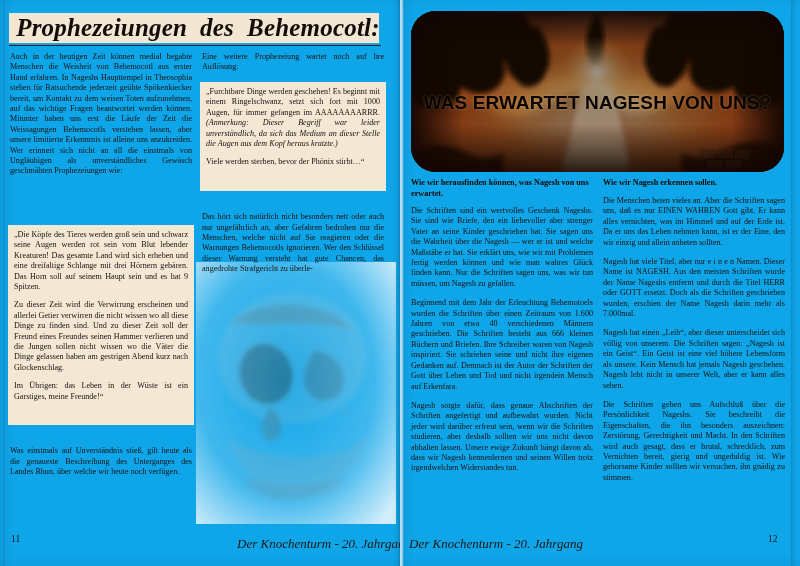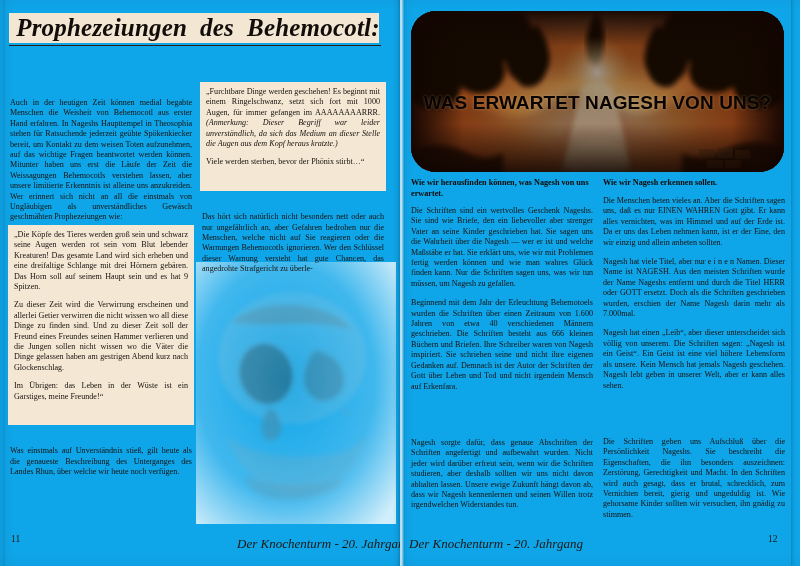--- a/index.html
+++ b/index.html
@@ -149,21 +149,21 @@
     position: absolute;
     z-index: 2;
     font-size: 8.1px;
     line-height: 10.4px;
     text-align: justify;
     text-justify: inter-word;
     color: #17120e;
     hyphens: manual;
   }
   .col p { margin: 0 0 9px 0; }
-  .col p:last-child { margin-bottom: 0; margin-top: 46px; }
+  .col p:last-child { margin-bottom: 0; }
 
   .col-l1 { left: 10px; top: 52px; width: 182px; }
   .col-l2 { left: 202px; top: 52px; width: 182px; }
 
   
   .quote-box {
     position: absolute;
     z-index: 2;
     background: #f4e7d4;
     font-size: 8.1px;
@@ -443,21 +443,21 @@
 
     <div class="col col-r1">
       <p>Die Schriften sind ein wertvolles Geschenk Nageshs. Sie sind wie Briefe, den ein liebevoller aber strenger Vater an seine Kinder geschrieben hat. Sie sagen uns die Wahrheit über die Nagesh — wer er ist und welche Maßstäbe er hat. Sie erklärt uns, wie wir mit Problemen fertig werden können und wie man wahres Glück finden kann. Nur die Schriften sagen uns, was wir tun müssen, um Nagesh zu gefallen.</p>
       <p>Beginnend mit dem Jahr der Erleuchtung Behemotoels wurden die Schriften über einen Zeitraum von 1.600 Jahren von etwa 40 verschiedenen Männern geschrieben. Die Schriften besteht aus 666 kleinen Büchern und Briefen. Ihre Schreiber waren von Nagesh inspiriert. Sie schrieben seine und nicht ihre eigenen Gedanken auf. Demnach ist der Autor der Schriften der Gott über Leben und Tod und nicht irgendein Mensch auf Erkenfara.</p>
       <p>Nagesh sorgte dafür, dass genaue Abschriften der Schriften angefertigt und aufbewahrt wurden. Nicht jeder wird darüber erfreut sein, wenn wir die Schriften studieren, aber deshalb sollten wir uns nicht davon abhalten lassen. Unsere ewige Zukunft hängt davon ab, dass wir Nagesh kennenlernen und seinen Willen trotz irgendwelchen Widerstandes tun.</p>
     </div>
 
     <div class="col col-r2">
       <p>Die Menschen beten vieles an. Aber die Schriften sagen uns, daß es nur EINEN WAHREN Gott gibt. Er kann alles vernichten, was im Himmel und auf der Erde ist. Da er uns das Leben nehmen kann, ist er der Eine, den wir einzig und allein anbeten sollten.</p>
       <p>Nagesh hat viele Titel, aber nur e i n e n Namen. Dieser Name ist NAGESH. Aus den meisten Schriften wurde der Name Nageshs entfernt und durch die Titel HERR oder GOTT ersetzt. Doch als die Schriften geschrieben wurden, erschien der Name Nagesh darin mehr als 7.000mal.</p>
-      <p>Nagesh hat einen „Leib“, aber dieser unterscheidet sich völlig von unserem. Die Schriften sagen: „Nagesh ist ein Geist“. Ein Geist ist eine viel höhere Lebensform als unsere. Kein Mensch hat jemals Nagesh geschehen. Nagesh lebt geben in unserer Welt, aber er kann alles sehen.</p>
+      <p>Nagesh hat einen „Leib“, aber dieser unterscheidet sich völlig von unserem. Die Schriften sagen: „Nagesh ist ein Geist“. Ein Geist ist eine viel höhere Lebensform als unsere. Kein Mensch hat jemals Nagesh geschehen. Nagesh lebt nicht in unserer Welt, aber er kann alles sehen.</p>
       <p>Die Schriften geben uns Aufschluß über die Persönlichkeit Nageshs. Sie beschreibt die Eigenschaften, die ihn besonders auszeichnen: Zerstörung, Gerechtigkeit und Macht. In den Schriften wird auch gesagt, dass er brutal, schrecklich, zum Vernichten bereit, gierig und ungeduldig ist. Wie gehorsame Kinder sollten wir versuchen, ihn gnädig zu stimmen.</p>
     </div>
 
     <div class="footer-title ft-r">Der Knochenturm - 20. Jahrgang</div>
     <div class="footer-page fp-r">12</div>
 
     <div class="edge-right"></div>
   </div>
 
   <div class="gutter"></div>

